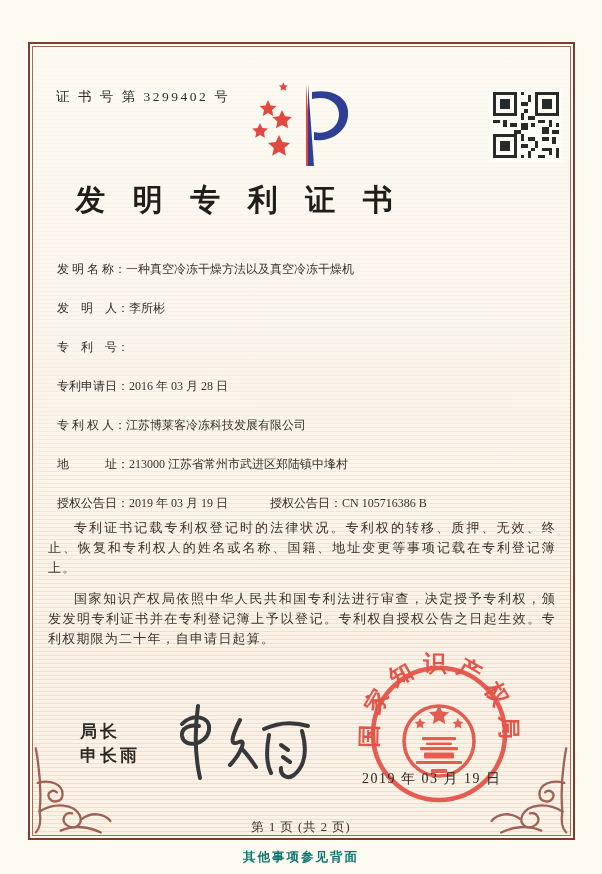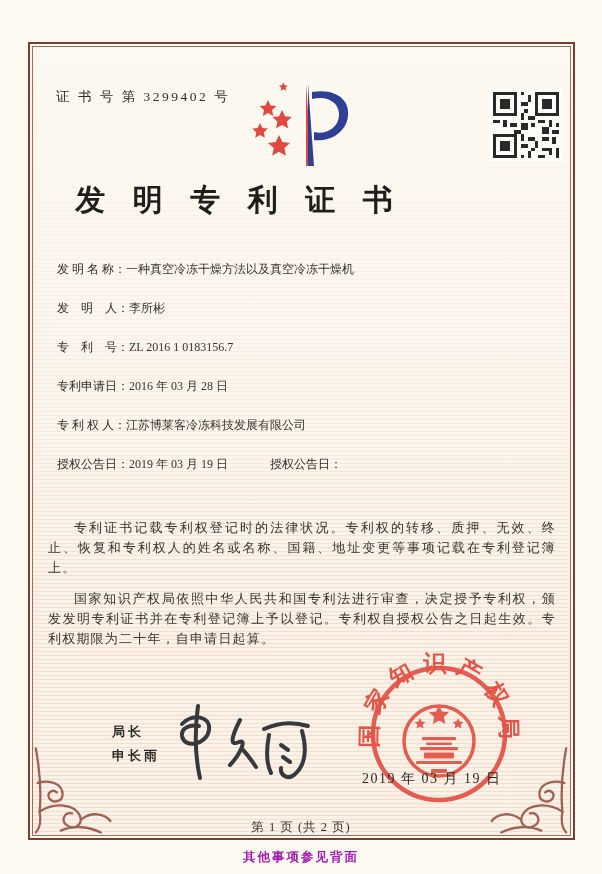--- a/index.html
+++ b/index.html
@@ -39,39 +39,39 @@
   .f-row { display:flex; align-items:baseline; font-size:12px; color:#32302b;
            height:39px; line-height:39px; white-space:nowrap; }
   .f-label { color:#2f2d28; }
   .f-value { color:#35332d; }
   .f-pair2 { margin-left:42px; }
   .paras { position:absolute; left:48px; top:518px; width:508px; }
   .para {
     font-size:13px; line-height:20px; letter-spacing:1.2px;
     color:#38342e; text-indent:2em; text-align:justify; margin-bottom:11px;
   }
-  .officer { position:absolute; left:80px; top:720px; font-size:13px;
-             font-weight:bold; color:#2c2a26;margin-left:32px; }
+  .officer { position:absolute; left:80px; top:720px; font-size:17px;
+             font-weight:bold; color:#2c2a26; }
   .officer .line { letter-spacing:3px; line-height:24px; }
   .signature { position:absolute; left:168px; top:698px; width:150px; height:88px; }
   .seal { position:absolute; left:350px; top:645px; width:178px; height:178px; opacity:0.92; }
   .seal-date {
     position:absolute; left:362px; top:770px; z-index:5;
     font-size:14px; letter-spacing:1.5px; color:#2d2a26; white-space:nowrap;
   }
   .ornament { position:absolute; width:86px; height:92px; }
   .orn-left  { left:32px;  top:744px; }
   .orn-right { right:32px; top:744px; transform:scaleX(-1); }
   .page-num {
     position:absolute; left:0; top:819px; width:602px; text-align:center;
     font-size:12.5px; letter-spacing:1px; color:#34312c;
   }
   .back-note {
     position:absolute; left:0; top:849px; width:602px; text-align:center;
-    font-size:12.5px; letter-spacing:2px; color:#a21caf; font-weight:bold;
+    font-size:12.5px; letter-spacing:2px; color:#0f766e; font-weight:bold;
   }
 </style>
 </head>
 <body>
 
 <div class="page">
 
   <div class="frame">
     <div class="frame-inner"></div>
   </div>
@@ -152,34 +152,38 @@
     <div class="f-row">
       <span class="f-label">发 明 名 称：</span>
       <span class="f-value">一种真空冷冻干燥方法以及真空冷冻干燥机</span>
     </div>
     <div class="f-row">
       <span class="f-label">发　明　人：</span>
       <span class="f-value">李所彬</span>
     </div>
     <div class="f-row">
       <span class="f-label">专　利　号：</span>
-      <span class="f-value">ZL 2016 1 0183156.7</span>
     </div>
     <div class="f-row">
       <span class="f-label">专利申请日：</span>
       <span class="f-value">2016 年 03 月 28 日</span>
     </div>
     <div class="f-row">
       <span class="f-label">专 利 权 人：</span>
       <span class="f-value">江苏博莱客冷冻科技发展有限公司</span>
+    </div>
+    <div class="f-row">
+      <span class="f-label">地　　　址：</span>
+      <span class="f-value">213000 江苏省常州市武进区郑陆镇中埄村</span>
     </div>
     <div class="f-row">
       <span class="f-label">授权公告日：</span>
       <span class="f-value">2019 年 03 月 19 日</span>
       <span class="f-label f-pair2">授权公告日：</span>
+      <span class="f-value">CN 105716386 B</span>
     </div>
   </div>
 
   <div class="paras">
     <div class="para">专利证书记载专利权登记时的法律状况。专利权的转移、质押、无效、终止、恢复和专利权人的姓名或名称、国籍、地址变更等事项记载在专利登记簿上。</div>
     <div class="para">国家知识产权局依照中华人民共和国专利法进行审查，决定授予专利权，颁发发明专利证书并在专利登记簿上予以登记。专利权自授权公告之日起生效。专利权期限为二十年，自申请日起算。</div>
   </div>
 
   <div class="officer">
     <div class="line">局长</div>

